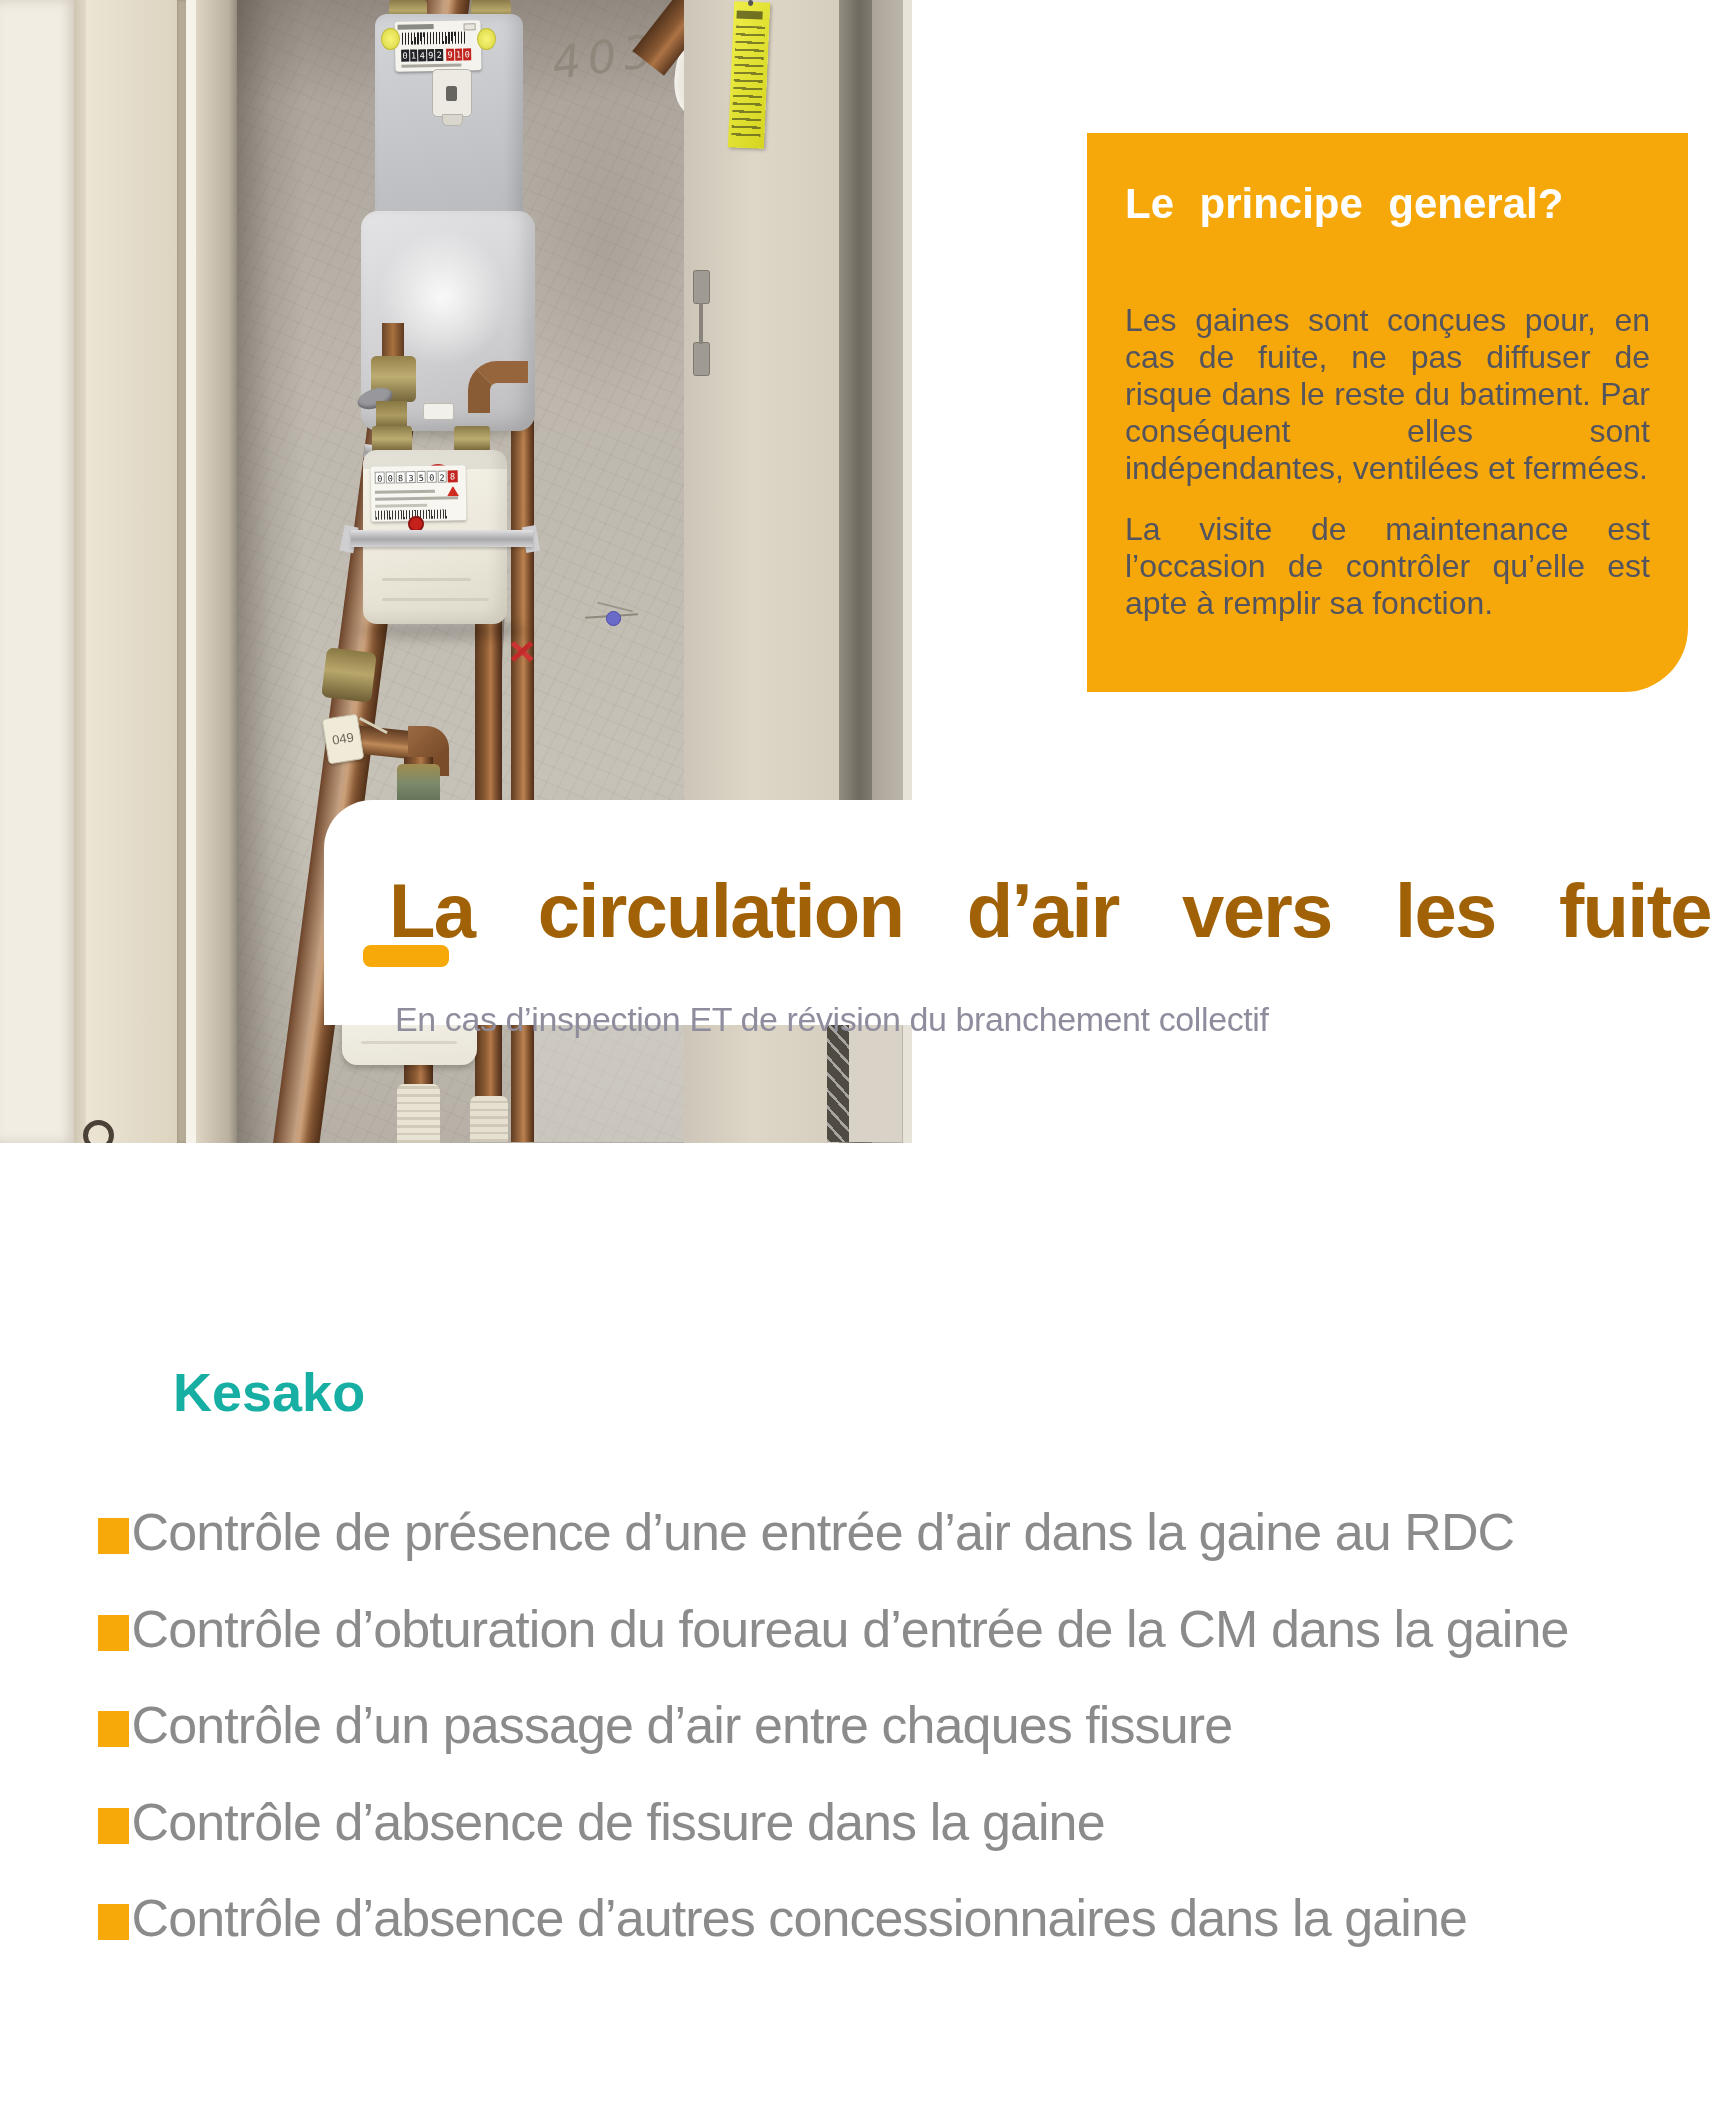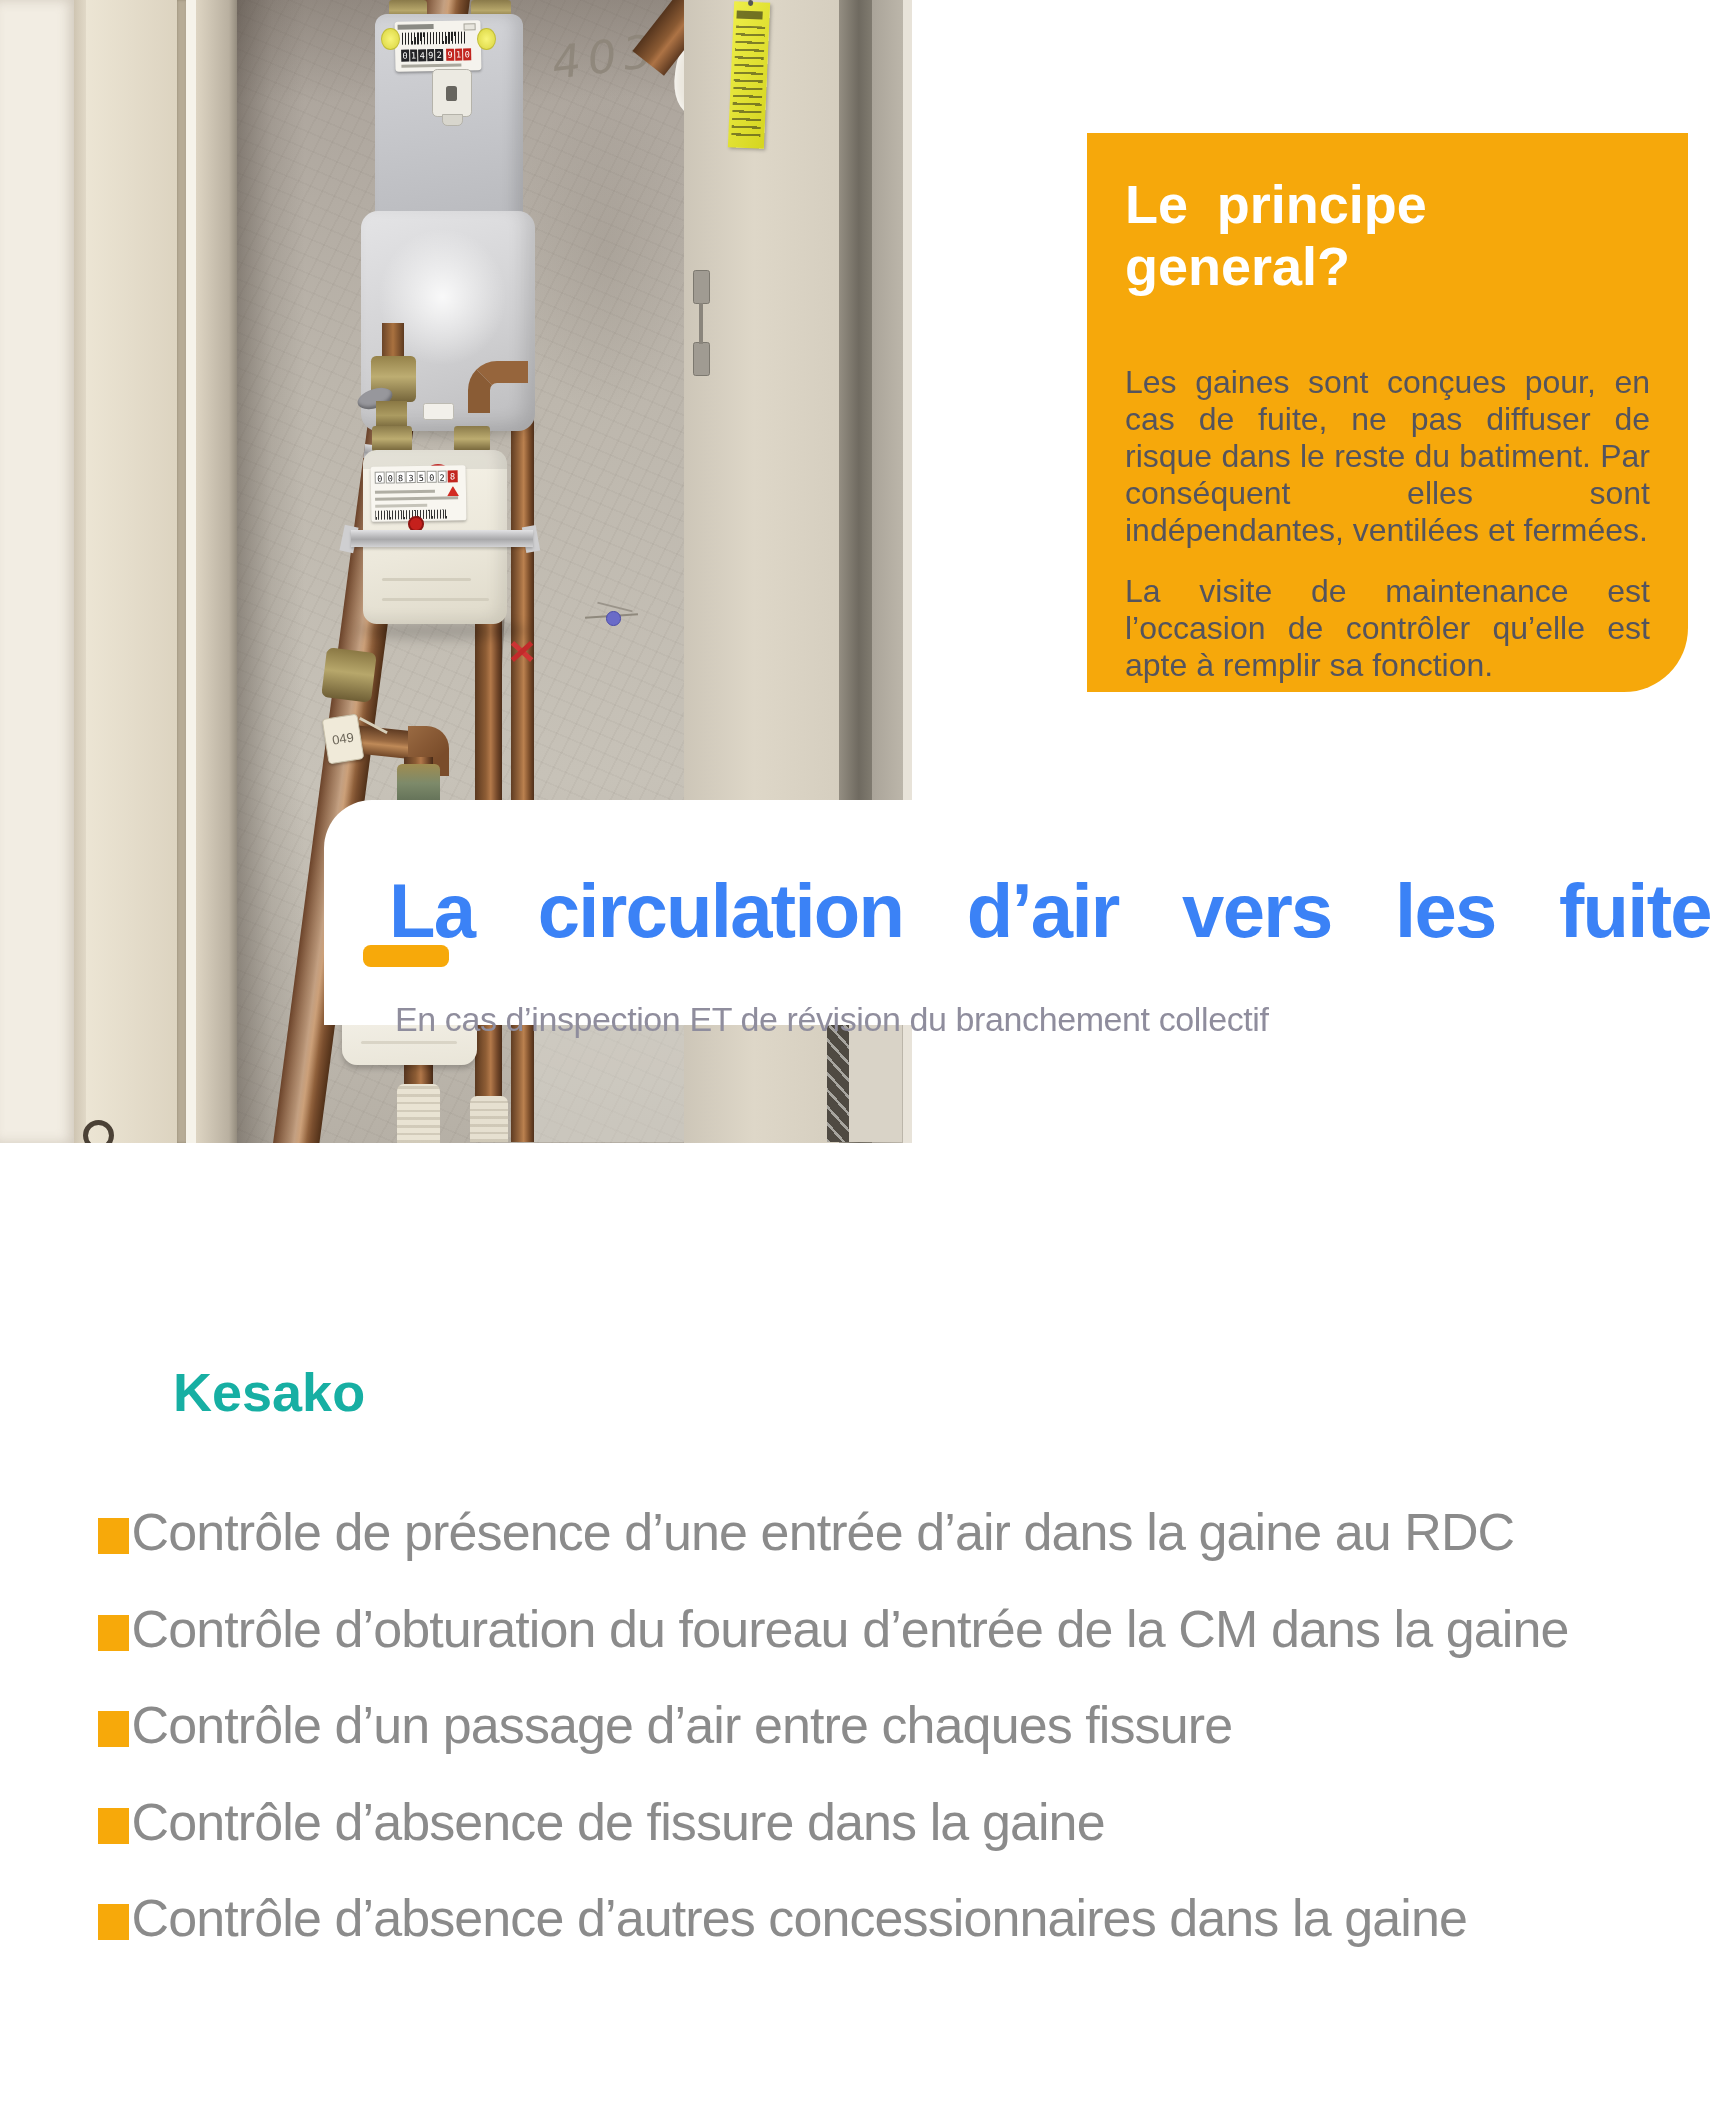--- a/index.html
+++ b/index.html
@@ -177,29 +177,29 @@
   .m3-groove{left:361px;top:1041px;width:96px;height:3.4px;background:#d9d4c6;border-radius:1.7px;}
   .wrap-a{left:397px;top:1084px;width:43px;height:59px;border-radius:6.9px 6.9px 0 0;background:#e9e3d3;
         background-image:repeating-linear-gradient(0deg,rgba(140,130,110,.25) 0 2.6px,transparent 2.6px 7.7px);}
   .wrap-b{left:470px;top:1096px;width:38px;height:46px;border-radius:6.9px 6.9px 0 0;background:#e6e0d0;
         background-image:repeating-linear-gradient(0deg,rgba(140,130,110,.25) 0 2.6px,transparent 2.6px 7.7px);}
 
   
   .band{left:324px;top:800px;width:1406px;height:225px;background:#ffffff;border-radius:48px 0 0 0;}
   .band-title{left:65px;top:12px;width:1322px;height:96px;line-height:96px;
         display:flex;justify-content:space-between;align-items:baseline;
-        font-size:76px;font-weight:700;letter-spacing:-1.7px;color:#3b82f6;white-space:nowrap;}
+        font-size:76px;font-weight:700;letter-spacing:-1.7px;color:#a16207;white-space:nowrap;}
   .band-title span{position:static;}
   .band-dash{left:39px;top:145px;width:86px;height:21.5px;border-radius:7.7px;background:#f7a90a;}
   .band-sub{left:71px;top:165px;width:1248px;font-size:34px;line-height:41px;letter-spacing:-0.4px;color:#8f8d9d;}
 
   
   .pbox{left:1087px;top:133px;width:601px;height:559px;background:#f6a80b;border-radius:0 0 64px 0;
         padding:40px 38px;}
-  .pbox h2{position:static;margin:0;font-size:54px;line-height:62px;font-weight:700;color:#ffffff;
+  .pbox h2{position:static;margin:0;font-size:42px;line-height:62px;font-weight:700;color:#ffffff;
         letter-spacing:0;word-spacing:13.8px;}
   .pbox p{position:static;margin:0;font-size:32px;line-height:37px;color:#54545e;text-align:justify;}
   .pbox .p1{margin-top:67px;}
   .pbox .p2{margin-top:24px;}
 
   
   .kesako-h{left:173px;top:1361px;margin:0;font-size:54px;font-weight:700;color:#17afa3;}
   .kesako-list{left:98px;top:1495px;width:1541px;margin:0;padding:0;list-style:none;}
   .kesako-list li{position:static;display:block;font-size:52px;line-height:75px;letter-spacing:-0.9px;
         color:#8b8b8b;text-align:justify;padding-left:34px;text-indent:-34px;margin-bottom:21.5px;}

